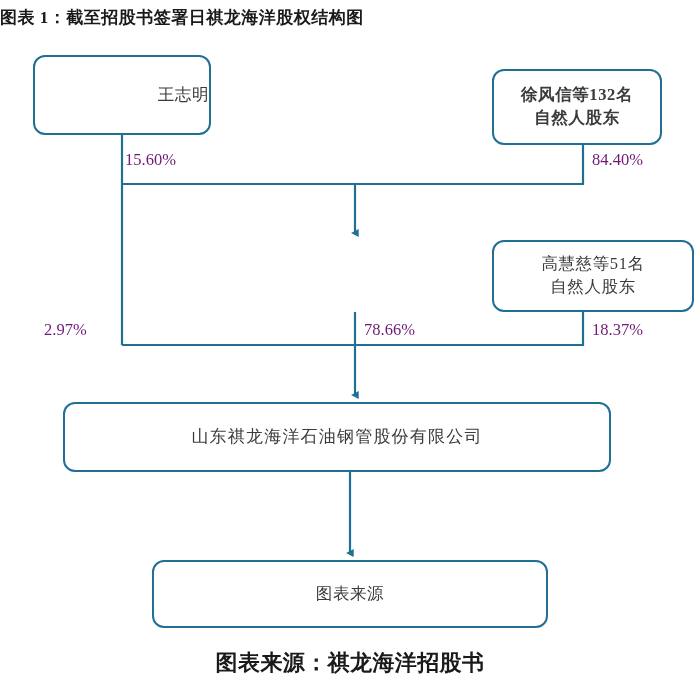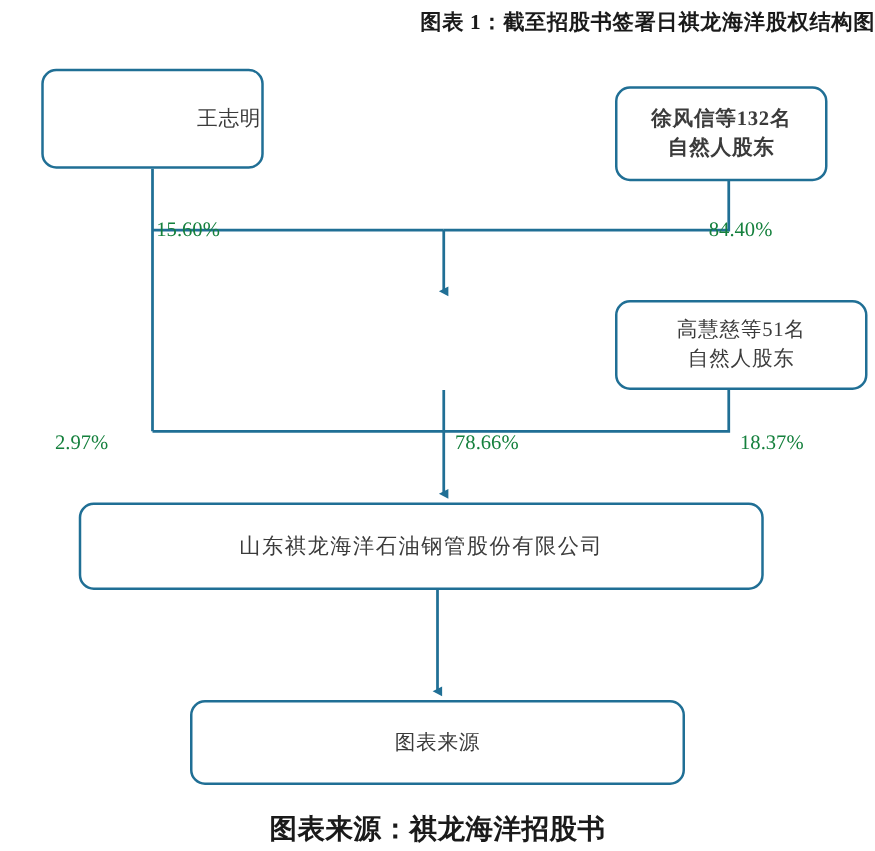--- a/index.html
+++ b/index.html
@@ -18,21 +18,21 @@
     overflow: hidden;
     background: #ffffff;
   }
 
   
   .chart-title {
     position: absolute;
     left: 0;
     top: 6px;
     width: 700px;
-    text-align: right;
+    text-align: left;
     font-size: 17px;
     font-weight: bold;
     letter-spacing: 0.5px;
     color: #1a1a1a;
     white-space: nowrap;
   }
   .chart-source {
     position: absolute;
     left: 0;
     top: 648px;
@@ -83,27 +83,26 @@
   #node-maincompany   { left: 63px;  top: 402px; width: 548px; height: 70px; }
   #node-branch        { left: 152px; top: 560px; width: 396px; height: 68px; }
 
   #node-maincompany .node-label { font-size: 17px; letter-spacing: 1.2px; }
 
   
   .edge-label {
     position: absolute;
     font-family: "Liberation Serif", "DejaVu Serif", serif;
     font-size: 16.5px;
-    color: #15803d;
+    color: #701a75;
     white-space: nowrap;
     background: transparent;
-    margin-top: 24px;
   }
   #label-1560 { left: 125px; top: 150px; }
-  #label-8440 { left: 567px; top: 150px; text-align: right; }
+  #label-8440 { left: 592px; top: 150px; text-align: right; }
   #label-297  { left: 44px;  top: 320px; }
   #label-7866 { left: 364px; top: 320px; }
   #label-1837 { left: 592px; top: 320px; }
 </style>
 </head>
 <body>
 
 <div id="page">
 
   <div class="chart-title">图表 1：截至招股书签署日祺龙海洋股权结构图</div>

